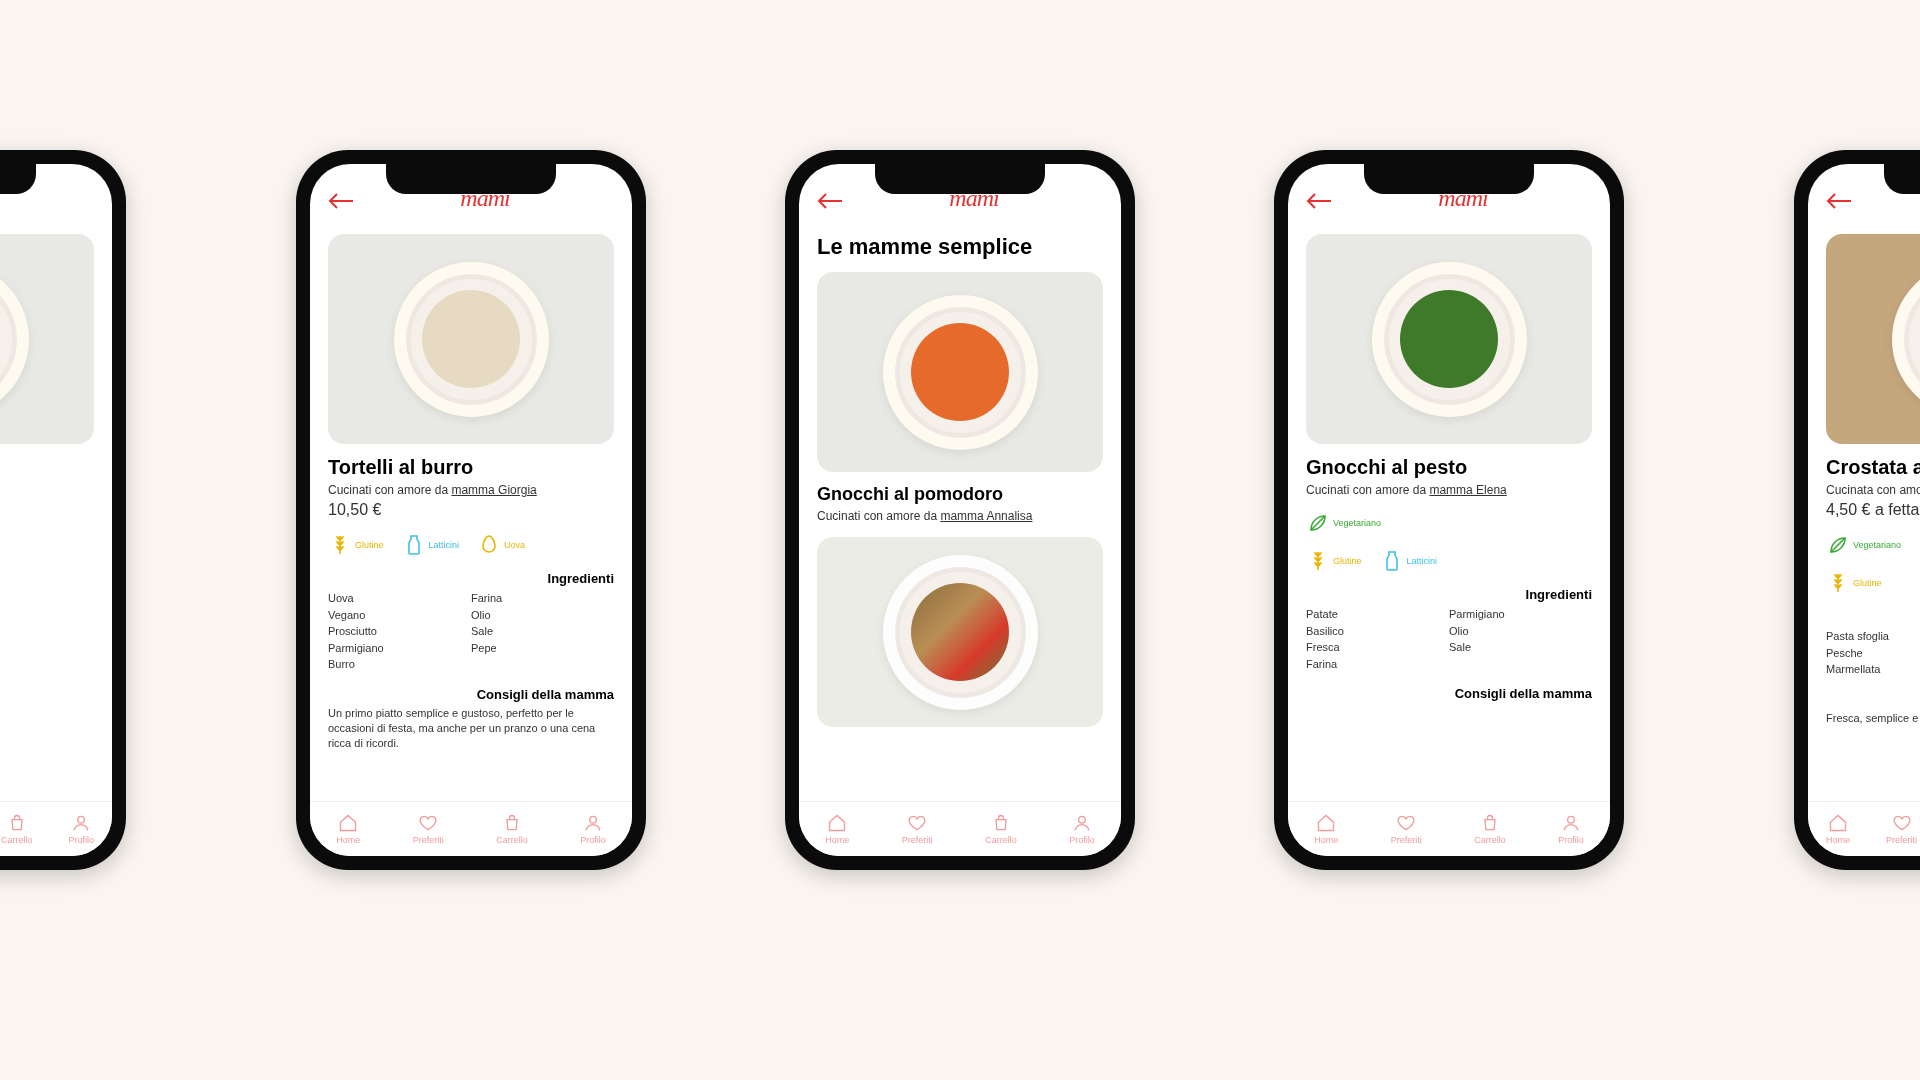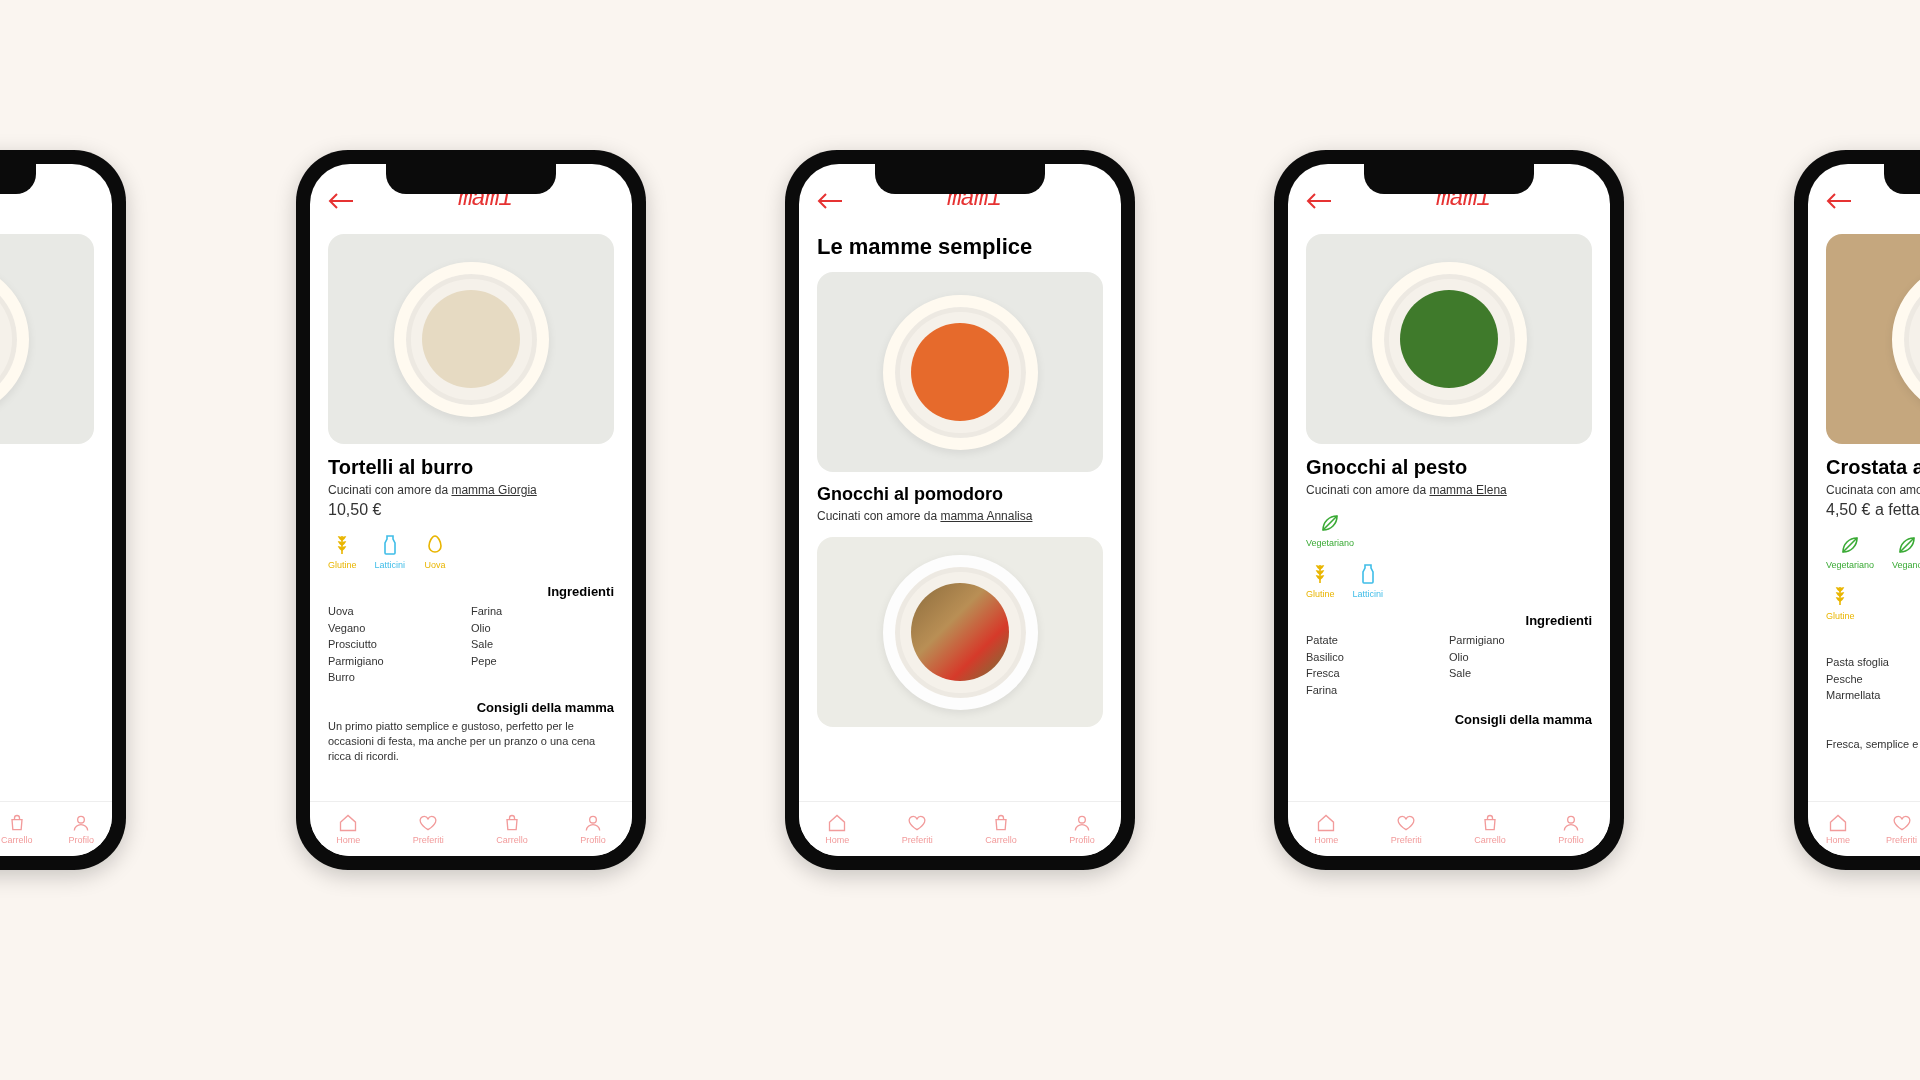--- a/index.html
+++ b/index.html
@@ -62,21 +62,21 @@
   .back-arrow {
     position: absolute;
     left: 18px;
     bottom: 2px;
     color: #e63232;
     font-size: 24px;
     line-height: 1;
     font-weight: 300;
   }
   .logo {
-    font-family: Liberation Mono, monospace;
+    font-family: Liberation Serif, serif;
     color: #e63232;
     font-size: 24px;
     font-weight: 500;
     font-style: italic;
     letter-spacing: -1px;
     margin-left: 28px;
   }
   .content {
     flex: 1;
     overflow: hidden;
@@ -119,21 +119,21 @@
   .price {
     font-size: 16px;
     color: #333;
     margin-bottom: 14px;
   }
   .tag-row {
     display: flex;
     gap: 18px;
     margin-bottom: 14px;
   }
-  .tag { display: flex; flex-direction: column; align-items: center; gap: 3px;}
+  .tag { display: flex; flex-direction: row; align-items: center; gap: 3px;}
   .tag-ico {
     width: 24px; height: 24px;
     display: flex; align-items: center; justify-content: center;
   }
   .tag-lbl { font-size: 9px; }
   .sec-h {
     font-size: 13px;
     font-weight: 600;
     margin-bottom: 4px;
     text-align: right;

